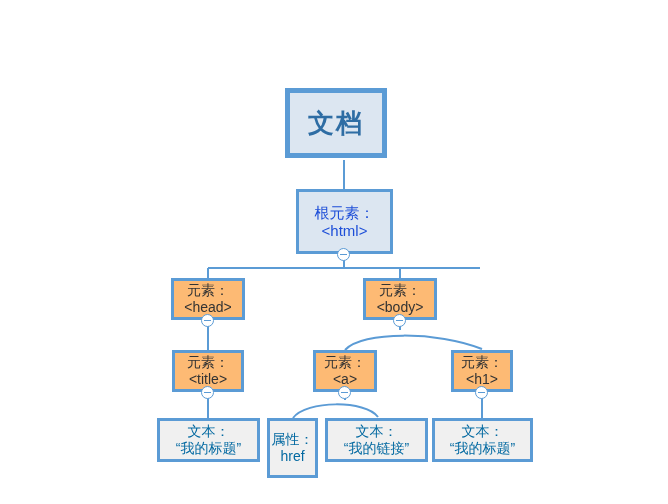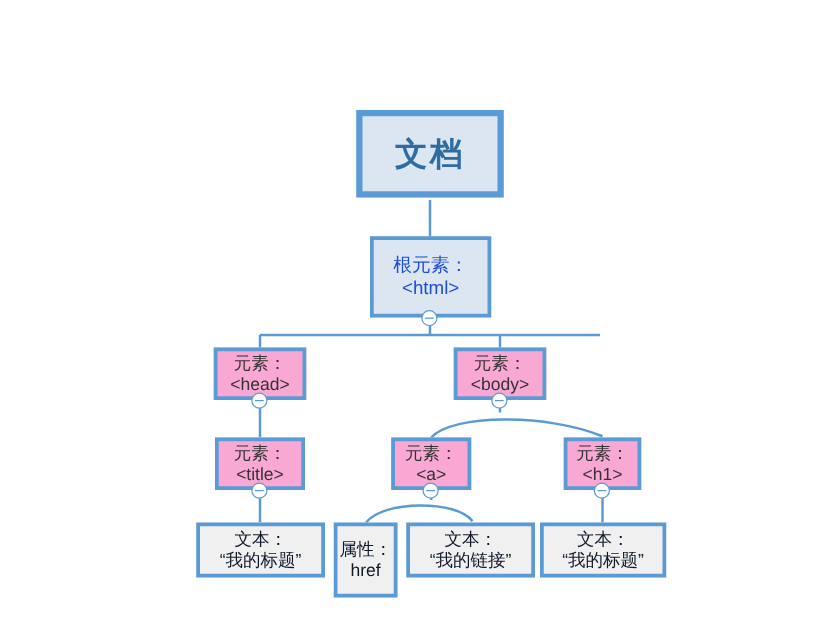--- a/index.html
+++ b/index.html
@@ -56,30 +56,30 @@
   .node.lvl2 {
     border: 3px solid #5b9bd5;
     background: #dce6f1;
     color: #1d4ed8;
     font-size: 15px;
   }
 
   
   .node.elem {
     border: 3px solid #5b9bd5;
-    background: #f9a8d4;
+    background: #fdba74;
     color: #333333;
     font-size: 14px;
   }
 
   
   .node.leaf {
     border: 3px solid #5b9bd5;
     background: #f0f0f0;
-    color: #0f172a;
+    color: #0369a1;
     font-size: 14px;
   }
 
   .node .line1,
   .node .line2 {
     display: block;
     white-space: nowrap;
   }
 
   
@@ -125,21 +125,21 @@
 
       <path d="M208,392 L208,418"></path>
 
       <path d="M345,392 L345,400"></path>
       <path d="M293,418 C306,400 366,400 378,417"></path>
 
       <path d="M482,392 L482,418"></path>
     </g>
   </svg>
 
-  <div class="node root" style="left:285px; top:88px; width:118px; height:70px;">
+  <div class="node root" style="left:285px; top:88px; width:102px; height:70px;">
     <span class="line1">文档</span>
   </div>
 
   <div class="node lvl2" style="left:296px; top:189px; width:97px; height:65px;">
     <span class="line1">根元素：</span>
     <span class="line2">&lt;html&gt;</span>
   </div>
   <div class="toggle" style="left:337px; top:248px;"></div>
 
   <div class="node elem" style="left:171px; top:278px; width:74px; height:42px;">

